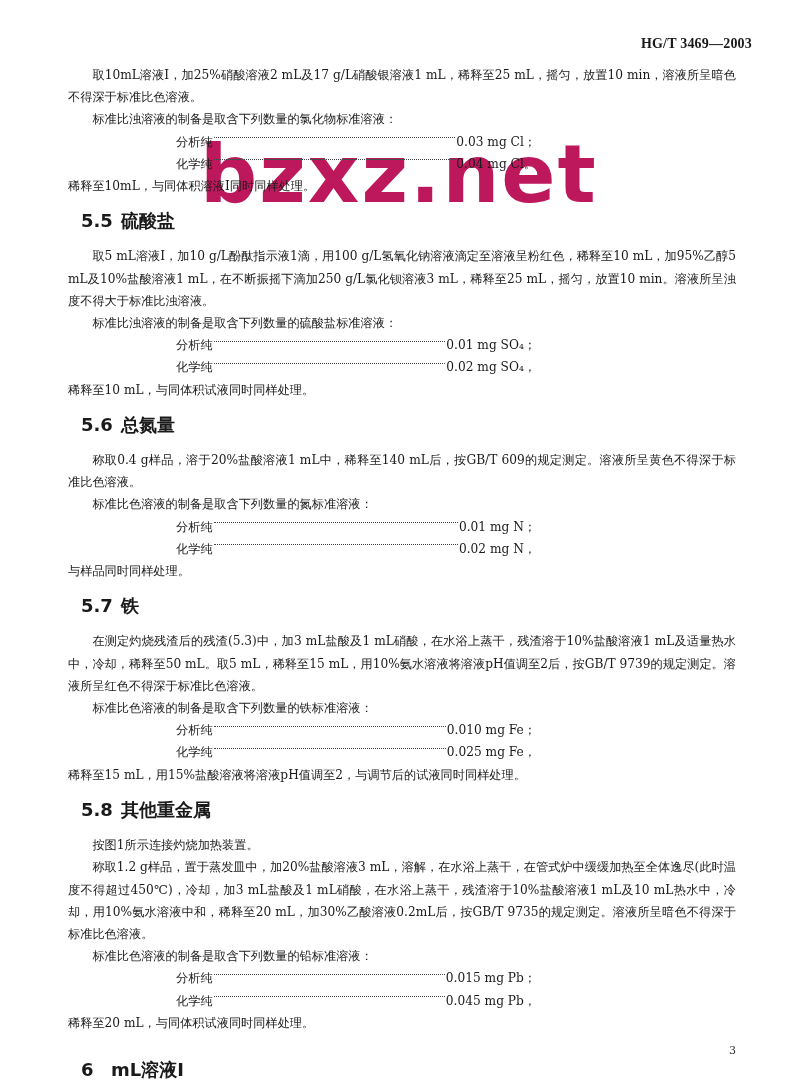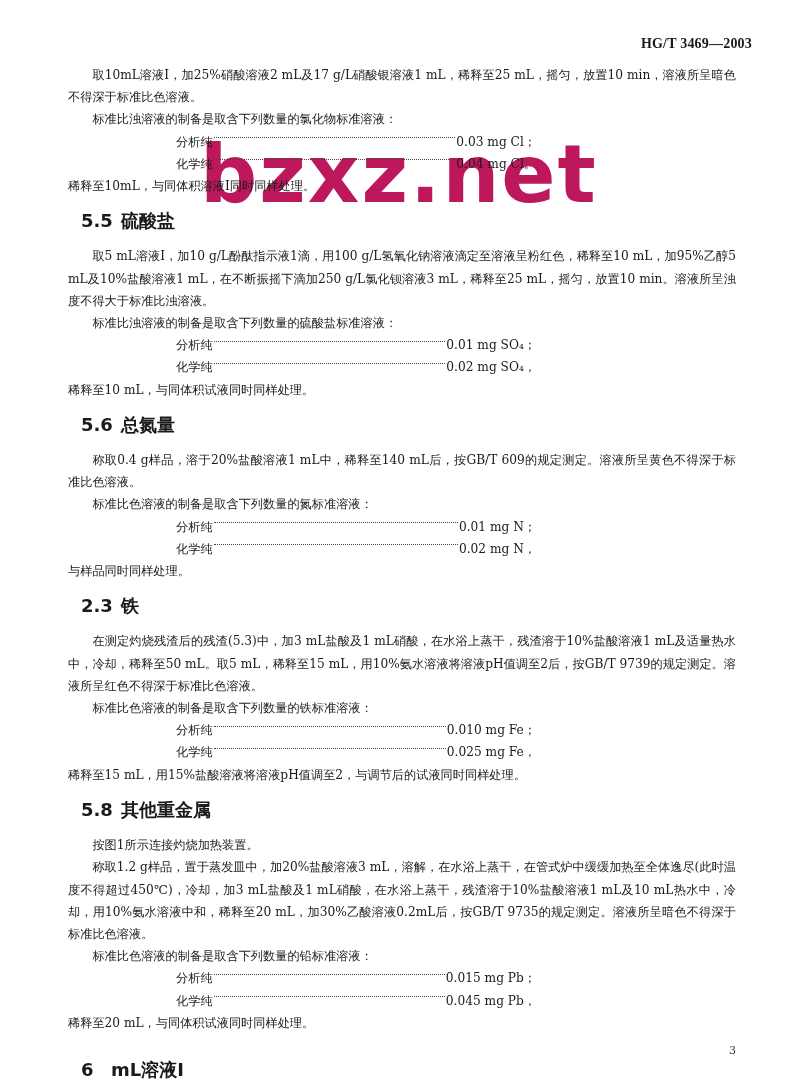--- a/index.html
+++ b/index.html
@@ -143,21 +143,21 @@
         <span class="grade">分析纯</span>
         <span class="leader"></span>
         <span class="value">0.01 mg N；</span>
       </div>
       <div class="spec-row">
         <span class="grade">化学纯</span>
         <span class="leader"></span>
         <span class="value">0.02 mg N，</span>
       </div>
       <p class="p">与样品同时同样处理。</p>
-      <div class="heading"><span class="num">2.3</span><span>铁</span></div>
+      <div class="heading"><span class="num">5.7</span><span>铁</span></div>
       <p class="p indent">在测定灼烧残渣后的残渣(5.3)中，加3 mL盐酸及1 mL硝酸，在水浴上蒸干，残渣溶于10%盐酸溶液1 mL及适量热水中，冷却，稀释至50 mL。取5 mL，稀释至15 mL，用10%氨水溶液将溶液pH值调至2后，按GB/T 9739的规定测定。溶液所呈红色不得深于标准比色溶液。</p>
       <p class="p indent">标准比色溶液的制备是取含下列数量的铁标准溶液：</p>
       <div class="spec-row">
         <span class="grade">分析纯</span>
         <span class="leader"></span>
         <span class="value">0.010 mg Fe；</span>
       </div>
       <div class="spec-row">
         <span class="grade">化学纯</span>
         <span class="leader"></span>

